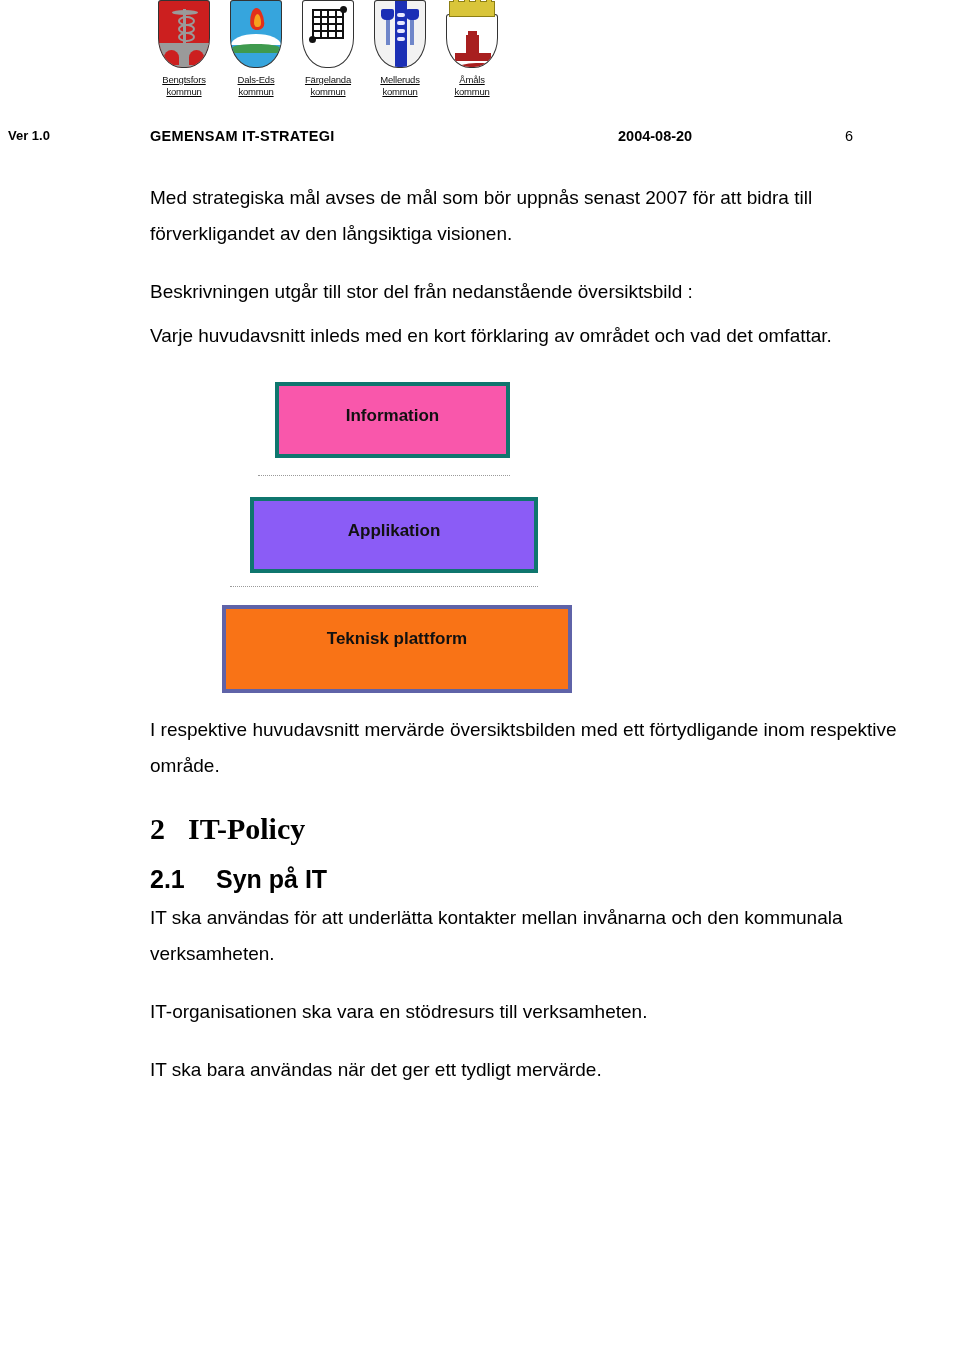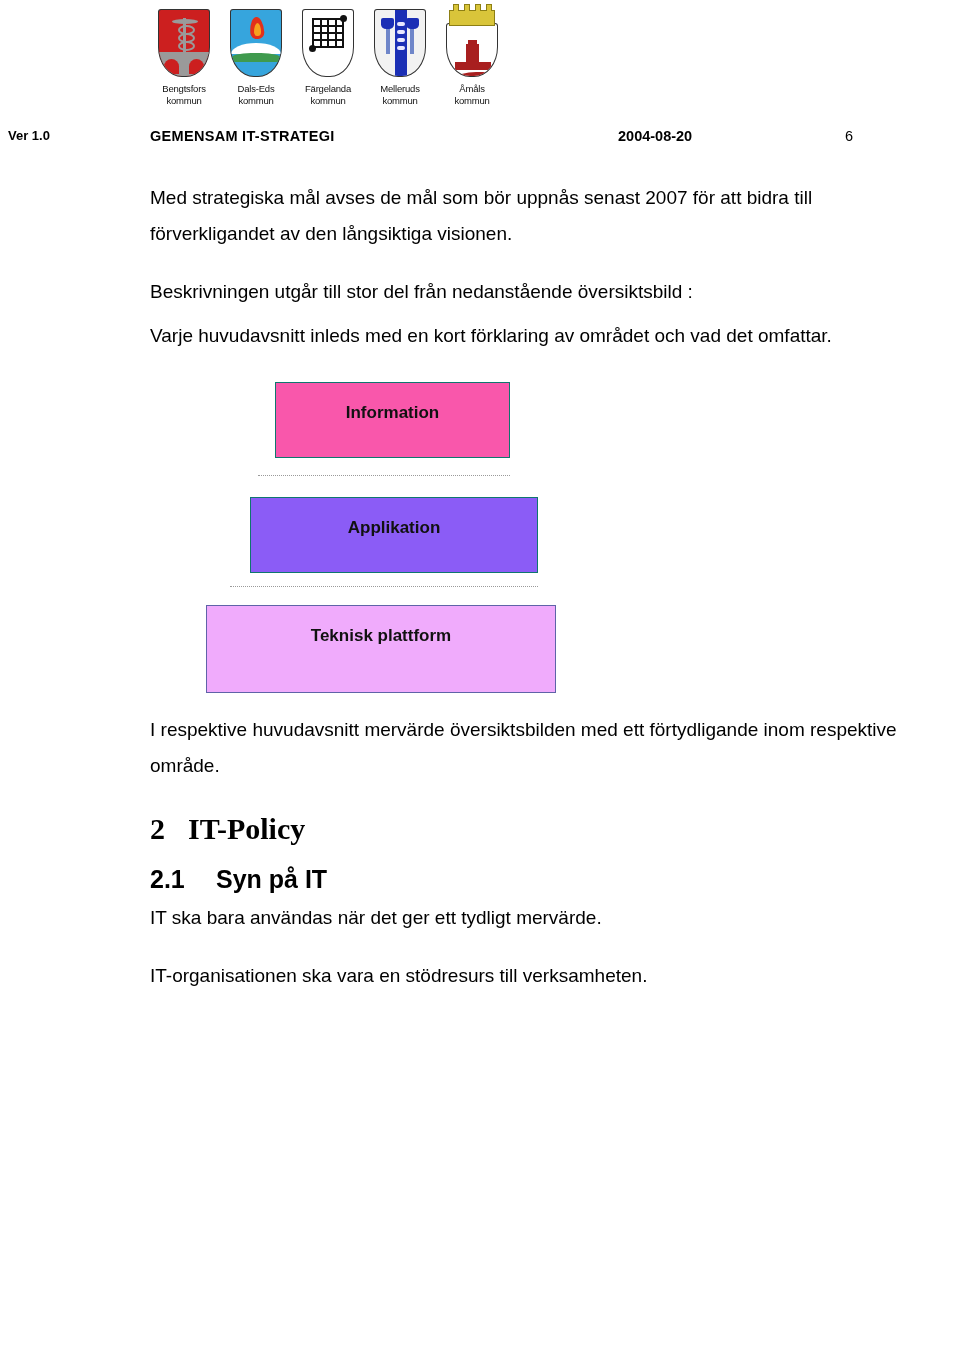--- a/index.html
+++ b/index.html
@@ -17,22 +17,23 @@
   }
 
   
   .crest-strip {
     position: absolute;
     left: 150px;
     top: 0px;
     width: 360px;
     height: 115px;
     display: flex;
-    align-items: center;
+    align-items: flex-start;
     gap: 4px;
+    text-decoration: underline;
   }
   .crest {
     width: 68px;
     display: flex;
     flex-direction: column;
     align-items: center;
   }
   .crest-art {
     width: 52px;
     height: 72px;
@@ -277,21 +278,21 @@
 
   
   .diagram {
     position: relative;
     height: 330px;
     margin: 18px 0 6px 0;
   }
   .layer-box {
     position: absolute;
     box-sizing: border-box;
-    border: 1px solid #0f766e;
+    border: 4px solid #0f766e;
     display: flex;
     align-items: flex-start;
     justify-content: center;
     padding-top: 20px;
   }
   .layer-label {
     font-size: 17px;
     font-weight: bold;
     color: #111;
   }
@@ -299,23 +300,23 @@
     left: 125px; top: 6px;
     width: 235px; height: 76px;
     background: #f957ab;
   }
   .layer-app {
     left: 100px; top: 121px;
     width: 288px; height: 76px;
     background: #8b5cf6;
   }
   .layer-tech {
-    left: 56px; top: 229px;
+    left: 72px; top: 229px;
     width: 350px; height: 88px;
-    background: #f0abfc;
+    background: #f97316;
     border-color: #5f63a8;
   }
   .dotted {
     position: absolute;
     height: 0;
     border-top: 1px dotted #9a9a9a;
   }
   .dot1 { left: 108px; top: 99px; width: 252px; }
   .dot2 { left: 80px; top: 210px; width: 308px; }
 </style>
@@ -466,19 +467,20 @@
 
   <h1 class="h-main">
     <span class="num">2</span><span>IT-Policy</span>
   </h1>
 
   <h2 class="h-sub">
     <span class="num">2.1</span><span>Syn på IT</span>
   </h2>
 
 
-
+  <p class="para">IT ska användas för att underlätta kontakter mellan invånarna och den kommunala verksamheten.</p>
+
+
+  <p class="para">IT-organisationen ska vara en stödresurs till verksamheten.</p>
 
   <p class="para">IT ska bara användas när det ger ett tydligt mervärde.</p>
 
-  <p class="para">IT-organisationen ska vara en stödresurs till verksamheten.</p>
-
 </div>
 
 </body></html>

